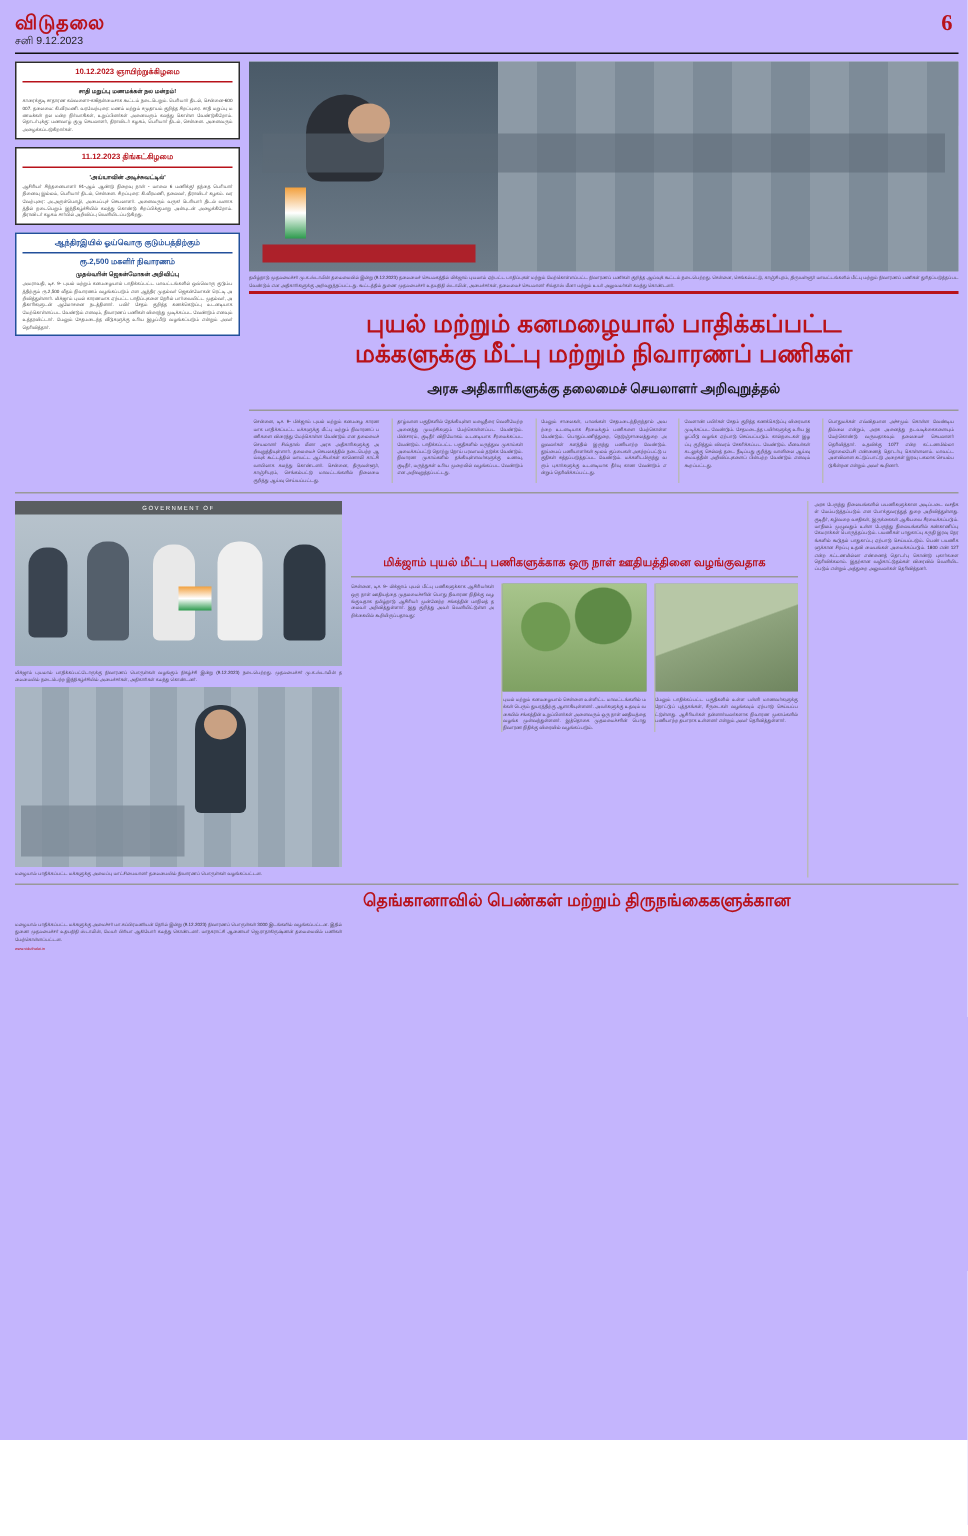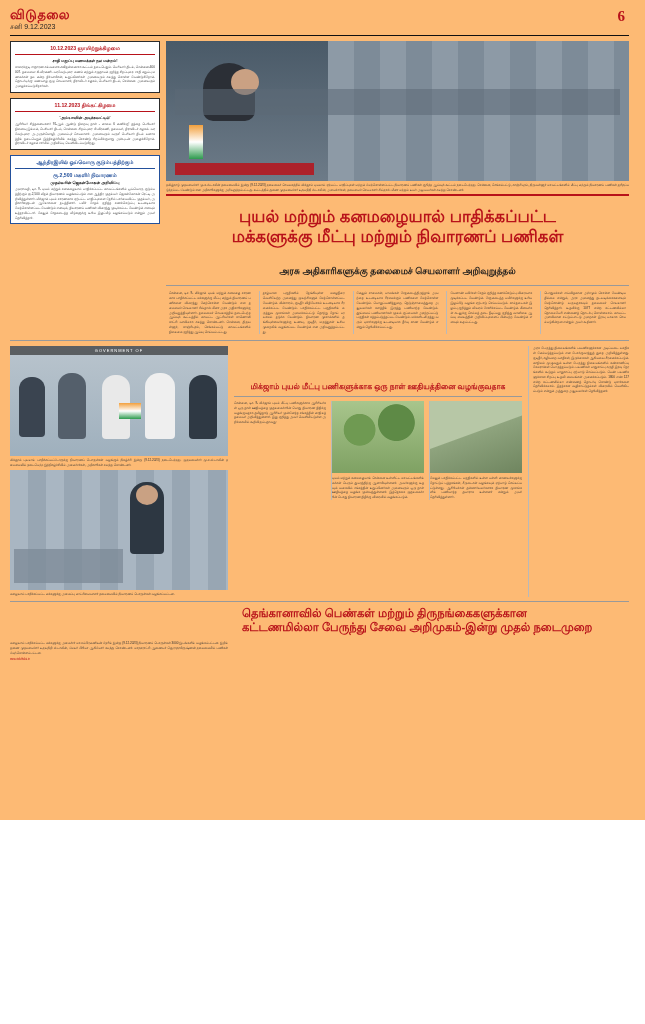--- a/index.html
+++ b/index.html
@@ -1,17 +1,17 @@
 <!DOCTYPE html>
 <html><head>
 <meta charset="utf-8">
 <style>
   html,body{margin:0;padding:0;background:#ffffff;}
   body{width:645px;height:1024px;font-family:"Liberation Sans",sans-serif;color:#111;overflow:hidden;}
-  .page{position:relative;width:645px;height:820px;background:#fdba74;box-sizing:border-box;padding:8px 16px 6px 10px;}
+  .page{position:relative;width:645px;height:960px;background:#c4b5fd;box-sizing:border-box;padding:8px 6px 6px 10px;}
 
   
   .masthead{display:flex;align-items:flex-start;justify-content:space-between;border-bottom:1.5px solid #111;padding-bottom:3px;}
   .mast-left{display:flex;flex-direction:column;gap:2px;}
   .logo{font-family:"Liberation Serif",serif;font-weight:bold;font-size:13px;color:#b8121a;letter-spacing:.5px;line-height:1;}
   .mast-date{font-size:7px;color:#222;}
   .pageno{font-family:"Liberation Serif",serif;font-size:15px;font-weight:bold;color:#b8121a;padding-right:4px;}
 
   
   .col-rule{border-left:.6px solid #b9b9b9;}
@@ -26,23 +26,23 @@
   .brief-head{font-size:5.2px;font-weight:bold;color:#b8121a;text-align:center;border-bottom:.8px solid #b8121a;padding-bottom:2px;margin-bottom:3px;line-height:1.3;}
   .brief-sub{font-size:4px;font-weight:bold;color:#111;text-align:center;margin-bottom:2px;line-height:1.35;}
 
   .boxed-blue{border:1px solid #23509b;}
   .boxed-blue .brief-head{color:#23509b;border-bottom-color:#23509b;}
 
   .photo{position:relative;background:#9fb0bd;overflow:hidden;}
   .caption{font-size:3.05px;line-height:1.5;color:#333;text-align:justify;margin-top:2px;word-break:break-all;}
 
   
-  .headline{text-align:center;margin:6px 0 16px 0;}
+  .headline{text-align:center;margin:6px 0 4px 0;}
   .headline .l1,.headline .l2{font-size:16.5px;font-weight:bold;color:#b8121a;line-height:1.25;font-family:"Liberation Sans",sans-serif;}
-  .subhead{text-align:center;font-size:9px;font-weight:bold;color:#1b1b1b;margin:3px 0 4px 0;}
+  .subhead{text-align:center;font-size:9px;font-weight:bold;color:#1b1b1b;margin:3px 0 4px 0;font-family:Liberation Serif, serif;}
   .rule-red{height:1.4px;background:#b8121a;margin:2px 0 4px 0;}
   .rule-thin{height:.7px;background:#999;margin:4px 0;}
 
   .news-cols{display:flex;gap:5px;}
   .news-cols>div{flex:1;padding:0 3px;}
 
   
   .band2{display:flex;gap:6px;margin-top:5px;}
   .band2-left{width:218px;flex:0 0 218px;}
   .band2-mid{flex:1;margin-top:36px;}
@@ -178,21 +178,20 @@
 
     <div class="band2-right col-rule" style="padding-left:4px;">
       <div class="body-txt">அரசு பேருந்து நிலையங்களில் பயணிகளுக்கான அடிப்படை வசதிகள் மேம்படுத்தப்படும் என போக்குவரத்துத் துறை அறிவித்துள்ளது. குடிநீர், கழிவறை வசதிகள், இருக்கைகள் ஆகியவை சீரமைக்கப்படும். மாநிலம் முழுவதும் உள்ள பேருந்து நிலையங்களில் கண்காணிப்பு கேமராக்கள் பொருத்தப்படும். பயணிகள் பாதுகாப்பு கருதி இரவு நேரங்களில் கூடுதல் பாதுகாப்பு ஏற்பாடு செய்யப்படும். பெண் பயணிகளுக்கான சிறப்பு உதவி மையங்கள் அமைக்கப்படும். 1800 எண் 127 என்ற கட்டணமில்லா எண்ணைத் தொடர்பு கொண்டு புகார்களை தெரிவிக்கலாம். இதற்கான வழிகாட்டுதல்கள் விரைவில் வெளியிடப்படும் என்றும் அத்துறை அலுவலர்கள் தெரிவித்தனர்.</div>
     </div>
   </div>
 
   <div class="rule-thin" style="margin-top:4px;"></div>
 
   <div style="padding-left:232px;">
     <div class="bottom-head">தெங்கானாவில் பெண்கள் மற்றும் திருநங்கைகளுக்கான</div>
-    <div class="bottom-head">கட்டணமில்லா பேருந்து சேவை அறிமுகம்-இன்று முதல் நடைமுறை</div>
   </div>
 
   <div style="display:flex;gap:6px;margin-top:4px;">
     <div style="width:218px;flex:0 0 218px;">
       <div class="caption">மழையால் பாதிக்கப்பட்ட மக்களுக்கு அமைச்சர் மா.சுப்பிரமணியன் நேரில் இன்று (9.12.2023) நிவாரணப் பொருள்கள் 3000 இடங்களில் வழங்கப்பட்டன. இதில் துணை முதலமைச்சர் உதயநிதி ஸ்டாலின், மேயர் பிரியா ஆகியோர் கலந்து கொண்டனர். மாநகராட்சி ஆணையர் ஜெ.ராதாகிருஷ்ணன் தலைமையில் பணிகள் மேற்கொள்ளப்பட்டன.</div>
       <div class="tiny" style="margin-top:3px;color:#b8121a;">www.viduthalai.in</div>
     </div>
     <div style="flex:1;"></div>
   </div>
 

